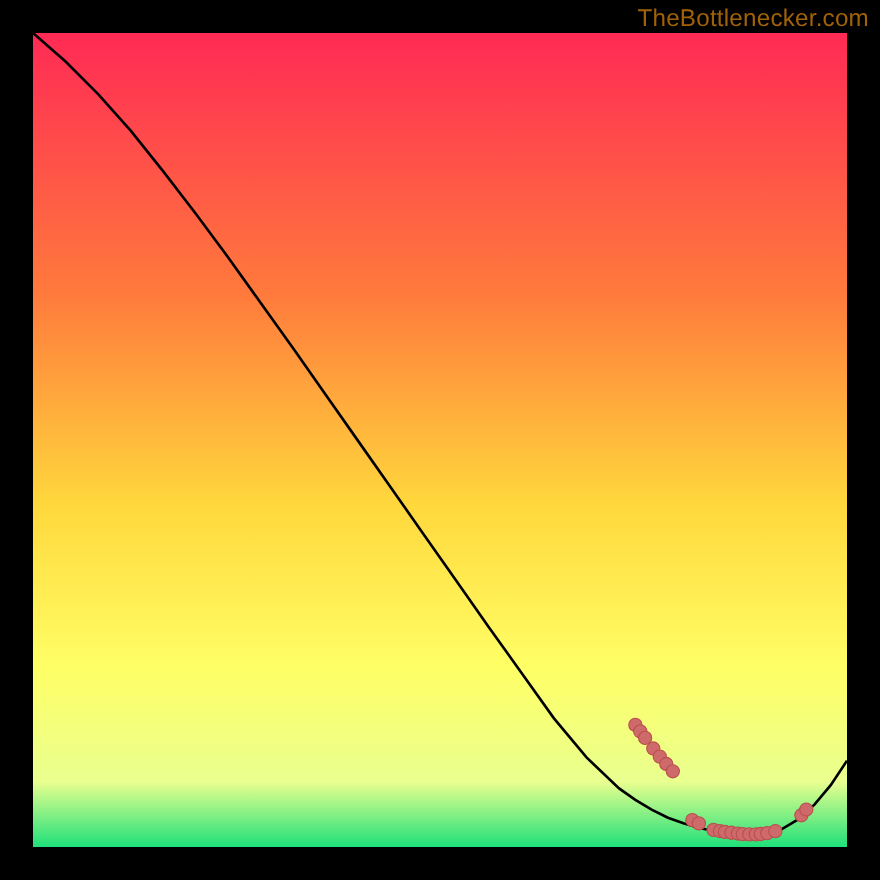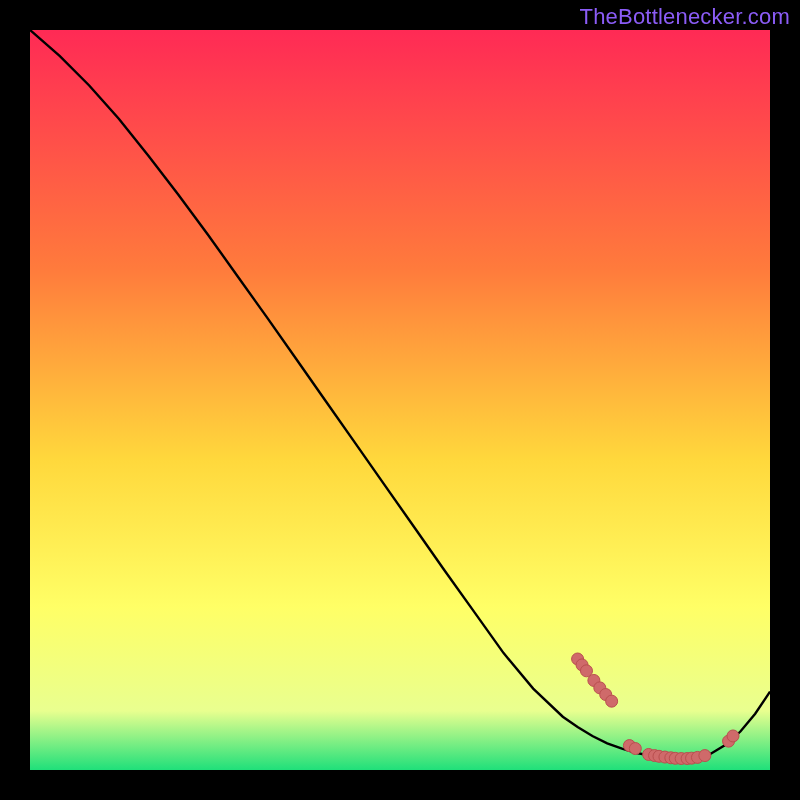--- a/index.html
+++ b/index.html
@@ -14,21 +14,21 @@
   .stage {
     position: relative;
     width: 800px;
     height: 800px;
     background: #000;
   }
   .watermark {
     position: absolute;
     top: 4px;
     right: 10px;
-    color: #8b5cf6;
+    color: #a16207;
     font-size: 22px;
     font-weight: 400;
     letter-spacing: 0.2px;
     user-select: none;
   }
   .plot {
     position: absolute;
     left: 30px;
     top: 30px;
     width: 740px;

